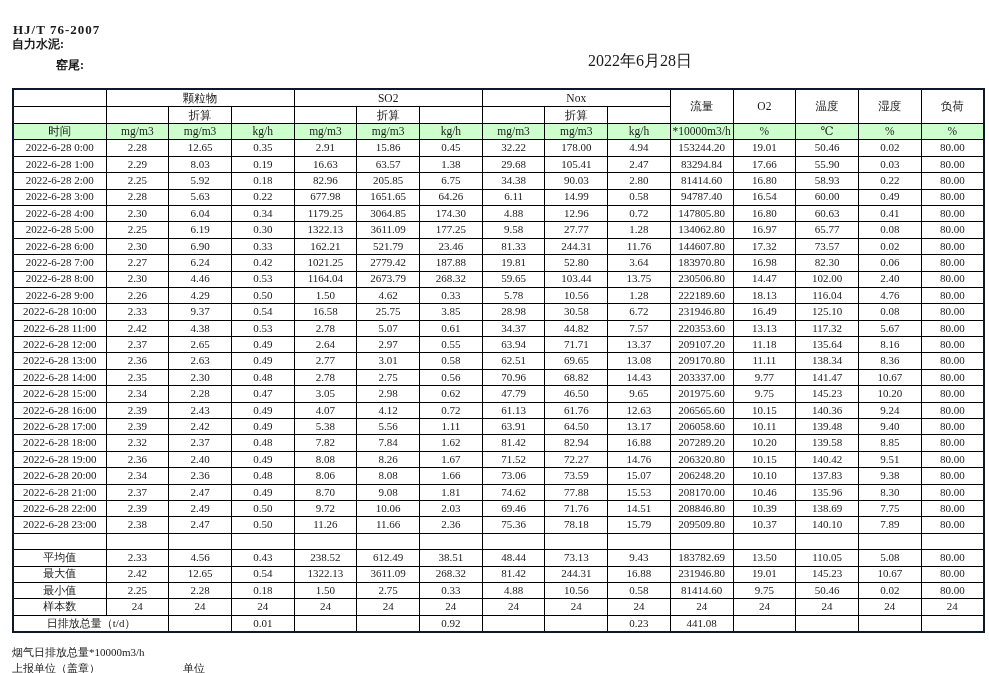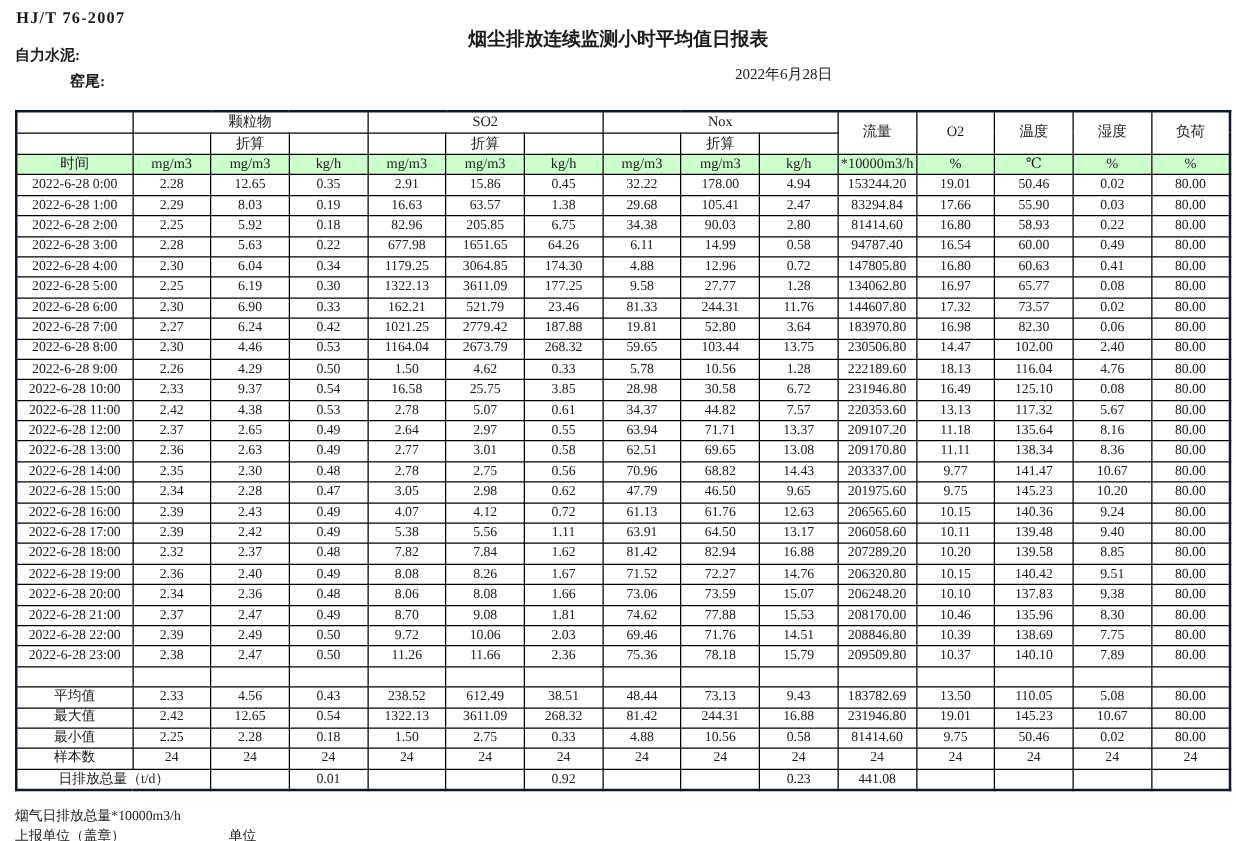--- a/index.html
+++ b/index.html
@@ -4,25 +4,25 @@
 <style>
   html,body{margin:0;padding:0;background:#fff;}
   .sheet{
     position:relative;
     width:989px;height:673px;
     background:#ffffff;
     font-family:"Liberation Serif","DejaVu Serif",serif;
     color:#1a1a1a;
     overflow:hidden;
   }
-  .std{position:absolute;left:13px;top:6px;font-weight:bold;font-size:13px;letter-spacing:1px;text-align:right;}
+  .std{position:absolute;left:13px;top:22px;font-weight:bold;font-size:13px;letter-spacing:1px;text-align:right;}
   .title{position:absolute;left:0;top:22px;width:989px;text-align:center;font-weight:bold;font-size:15px;}
   .company{position:absolute;left:12px;top:36px;font-weight:bold;font-size:12px;text-align:right;}
   .location{position:absolute;left:12px;top:57px;font-weight:bold;font-size:12px;margin-left:44px;}
-  .date{position:absolute;left:588px;top:51px;font-size:12px;}
+  .date{position:absolute;left:588px;top:51px;font-size:16px;}
   table.report{
     position:absolute;left:12px;top:88px;
     width:973px;
     border-collapse:collapse;
     table-layout:fixed;
     border:2px solid #0f172a;
   }
   table.report td{
     border:1px solid #000;
     text-align:center;
@@ -39,21 +39,20 @@
   td.left{text-align:left;padding-left:3px;}
   .footer1{position:absolute;left:12px;top:645px;font-size:11px;}
   .footer2a{position:absolute;left:12px;top:661px;font-size:11px;}
   .footer2b{position:absolute;left:183px;top:661px;font-size:11px;}
 </style>
 </head>
 <body>
 
 <div class="sheet">
   <div class="std">HJ/T 76-2007</div>
-  <div class="title">烟尘排放连续监测小时平均值日报表</div>
   <div class="company">自力水泥:</div>
   <div class="location">窑尾:</div>
   <div class="date">2022年6月28日</div>
 
   <table class="report">
     <colgroup>
       <col style="width:93px">
       <col>
         <col>
         <col>

